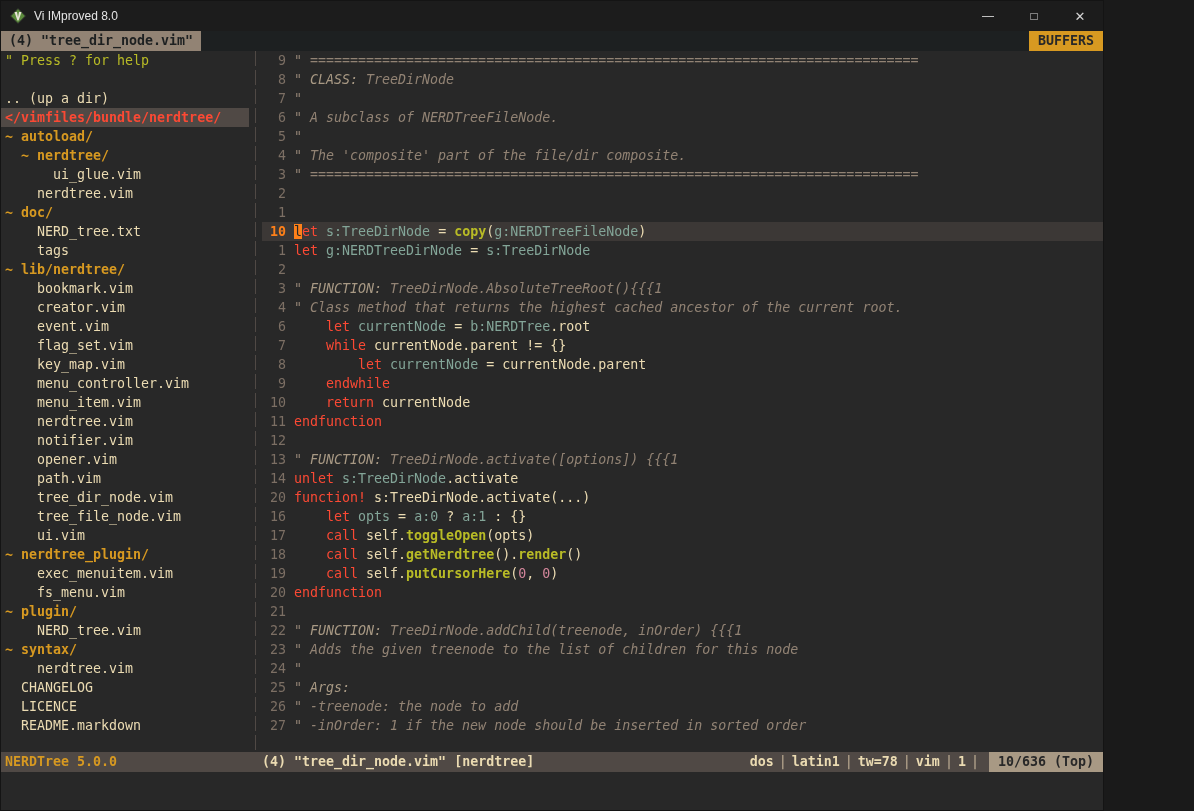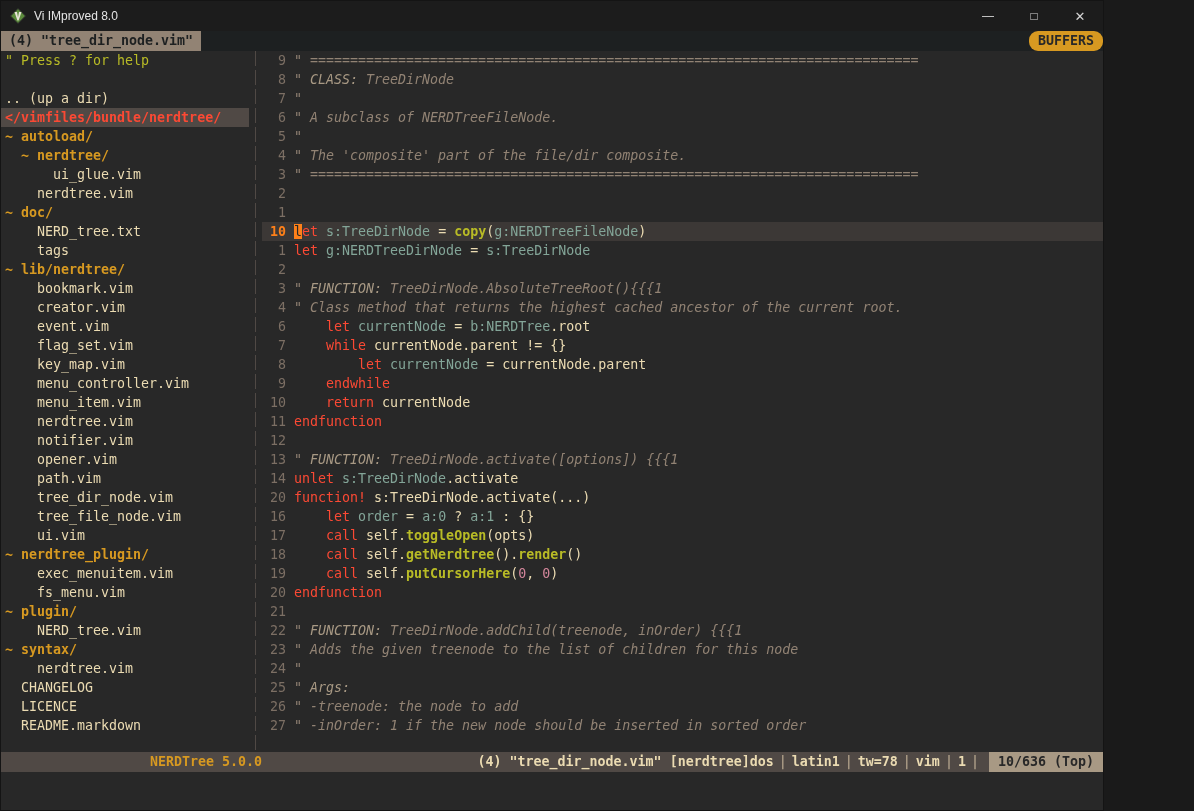--- a/index.html
+++ b/index.html
@@ -16,21 +16,21 @@
   .win-btns { margin-left:auto; display:flex; height:100%; }
   .wbtn { width:46px; height:100%; display:flex; align-items:center; justify-content:center;
           color:#d4d4d4; font-size:12px; }
   .wbtn.close { font-size:13px; }
 
   
   .tabline { flex:0 0 20px; background:#1d2021; display:flex; font-size:13.3px;
              line-height:20px; white-space:pre; }
   .tab { background:#928374; color:#1d2021; font-weight:bold; padding:0 8px; }
   .tab-fill { flex:1; }
-  .buffers { background:#d79921; color:#282828; font-weight:bold; padding:0 9px;border-radius:9px; }
+  .buffers { background:#d79921; color:#282828; font-weight:bold; padding:0 9px; }
 
   
   .main { flex:1 1 auto; display:flex; font-size:13.3px; overflow:hidden; color:#ebdbb2; }
   .row { height:19px; line-height:19px; white-space:pre; }
 
   .nerdtree-panel { flex:0 0 248px; width:248px; padding-left:4px; overflow:hidden; }
   .t-help { color:#b8bb26; }
   .t-up   { color:#ebdbb2; }
   .t-root { color:#fb4934; font-weight:bold; background:#504945; margin-left:-4px; padding-left:4px; }
   .t-dir  { color:#d79921; font-weight:bold; }
@@ -48,21 +48,21 @@
   .c-cb { color:#a89984; font-style:italic; font-weight:normal; }
   .c-kw { color:#fb4934; }
   .c-id { color:#83a598; }
   .c-fn { color:#b8bb26; font-weight:bold; }
   .c-nu { color:#d3869b; }
   .c-fg { color:#ebdbb2; }
   .c-cur { background:#fe8019; color:#282828; }
 
   
   .statusline { flex:0 0 20px; background:#504945; display:flex; font-size:13.3px;
-                line-height:20px; white-space:pre; font-weight:bold;text-align:right; }
+                line-height:20px; white-space:pre; font-weight:bold; }
   .st-left { flex:0 0 261px; color:#d79921; padding-left:4px; overflow:hidden; }
   .st-center { flex:1 1 auto; color:#ebdbb2; overflow:hidden; }
   .st-right { display:flex; color:#ebdbb2; }
   .st-sep { color:#a89984; padding:0 5px; }
   .st-win { color:#ebdbb2; }
   .st-pos { background:#a89984; color:#282828; padding:0 9px; margin-left:5px; }
 
   
   .cmdline { flex:0 0 38px; background:#282828; }
 </style>
@@ -149,21 +149,21 @@
         <div class="row"><span class="num">6</span><span class="c-fg">    </span><span class="c-kw">let </span><span class="c-id">currentNode</span><span class="c-fg"> = </span><span class="c-id">b:NERDTree</span><span class="c-fg">.root</span></div>
         <div class="row"><span class="num">7</span><span class="c-fg">    </span><span class="c-kw">while </span><span class="c-fg">currentNode.parent != {}</span></div>
         <div class="row"><span class="num">8</span><span class="c-fg">        </span><span class="c-kw">let </span><span class="c-id">currentNode</span><span class="c-fg"> = currentNode.parent</span></div>
         <div class="row"><span class="num">9</span><span class="c-fg">    </span><span class="c-kw">endwhile</span></div>
         <div class="row"><span class="num">10</span><span class="c-fg">    </span><span class="c-kw">return </span><span class="c-fg">currentNode</span></div>
         <div class="row"><span class="num">11</span><span class="c-kw">endfunction</span></div>
         <div class="row"><span class="num">12</span></div>
         <div class="row"><span class="num">13</span><span class="c-cm">" </span><span class="c-cb">FUNCTION:</span><span class="c-cm"> TreeDirNode.activate([options]) {{{1</span></div>
         <div class="row"><span class="num">14</span><span class="c-kw">unlet </span><span class="c-id">s:TreeDirNode</span><span class="c-fg">.activate</span></div>
         <div class="row"><span class="num">20</span><span class="c-kw">function!</span><span class="c-fg"> s:TreeDirNode.activate(...)</span></div>
-        <div class="row"><span class="num">16</span><span class="c-fg">    </span><span class="c-kw">let </span><span class="c-id">order</span><span class="c-fg"> = </span><span class="c-id">a:0</span><span class="c-fg"> ? </span><span class="c-id">a:1</span><span class="c-fg"> : {}</span></div>
+        <div class="row"><span class="num">16</span><span class="c-fg">    </span><span class="c-kw">let </span><span class="c-id">opts</span><span class="c-fg"> = </span><span class="c-id">a:0</span><span class="c-fg"> ? </span><span class="c-id">a:1</span><span class="c-fg"> : {}</span></div>
         <div class="row"><span class="num">17</span><span class="c-fg">    </span><span class="c-kw">call </span><span class="c-fg">self.</span><span class="c-fn">toggleOpen</span><span class="c-fg">(opts)</span></div>
         <div class="row"><span class="num">18</span><span class="c-fg">    </span><span class="c-kw">call </span><span class="c-fg">self.</span><span class="c-fn">getNerdtree</span><span class="c-fg">().</span><span class="c-fn">render</span><span class="c-fg">()</span></div>
         <div class="row"><span class="num">19</span><span class="c-fg">    </span><span class="c-kw">call </span><span class="c-fg">self.</span><span class="c-fn">putCursorHere</span><span class="c-fg">(</span><span class="c-nu">0</span><span class="c-fg">, </span><span class="c-nu">0</span><span class="c-fg">)</span></div>
         <div class="row"><span class="num">20</span><span class="c-kw">endfunction</span></div>
         <div class="row"><span class="num">21</span></div>
         <div class="row"><span class="num">22</span><span class="c-cm">" </span><span class="c-cb">FUNCTION:</span><span class="c-cm"> TreeDirNode.addChild(treenode, inOrder) {{{1</span></div>
         <div class="row"><span class="num">23</span><span class="c-cm">" Adds the given treenode to the list of children for this node</span></div>
         <div class="row"><span class="num">24</span><span class="c-cm">"</span></div>
         <div class="row"><span class="num">25</span><span class="c-cm">" </span><span class="c-cb">Args:</span></div>
         <div class="row"><span class="num">26</span><span class="c-cm">" -treenode: the node to add</span></div>

